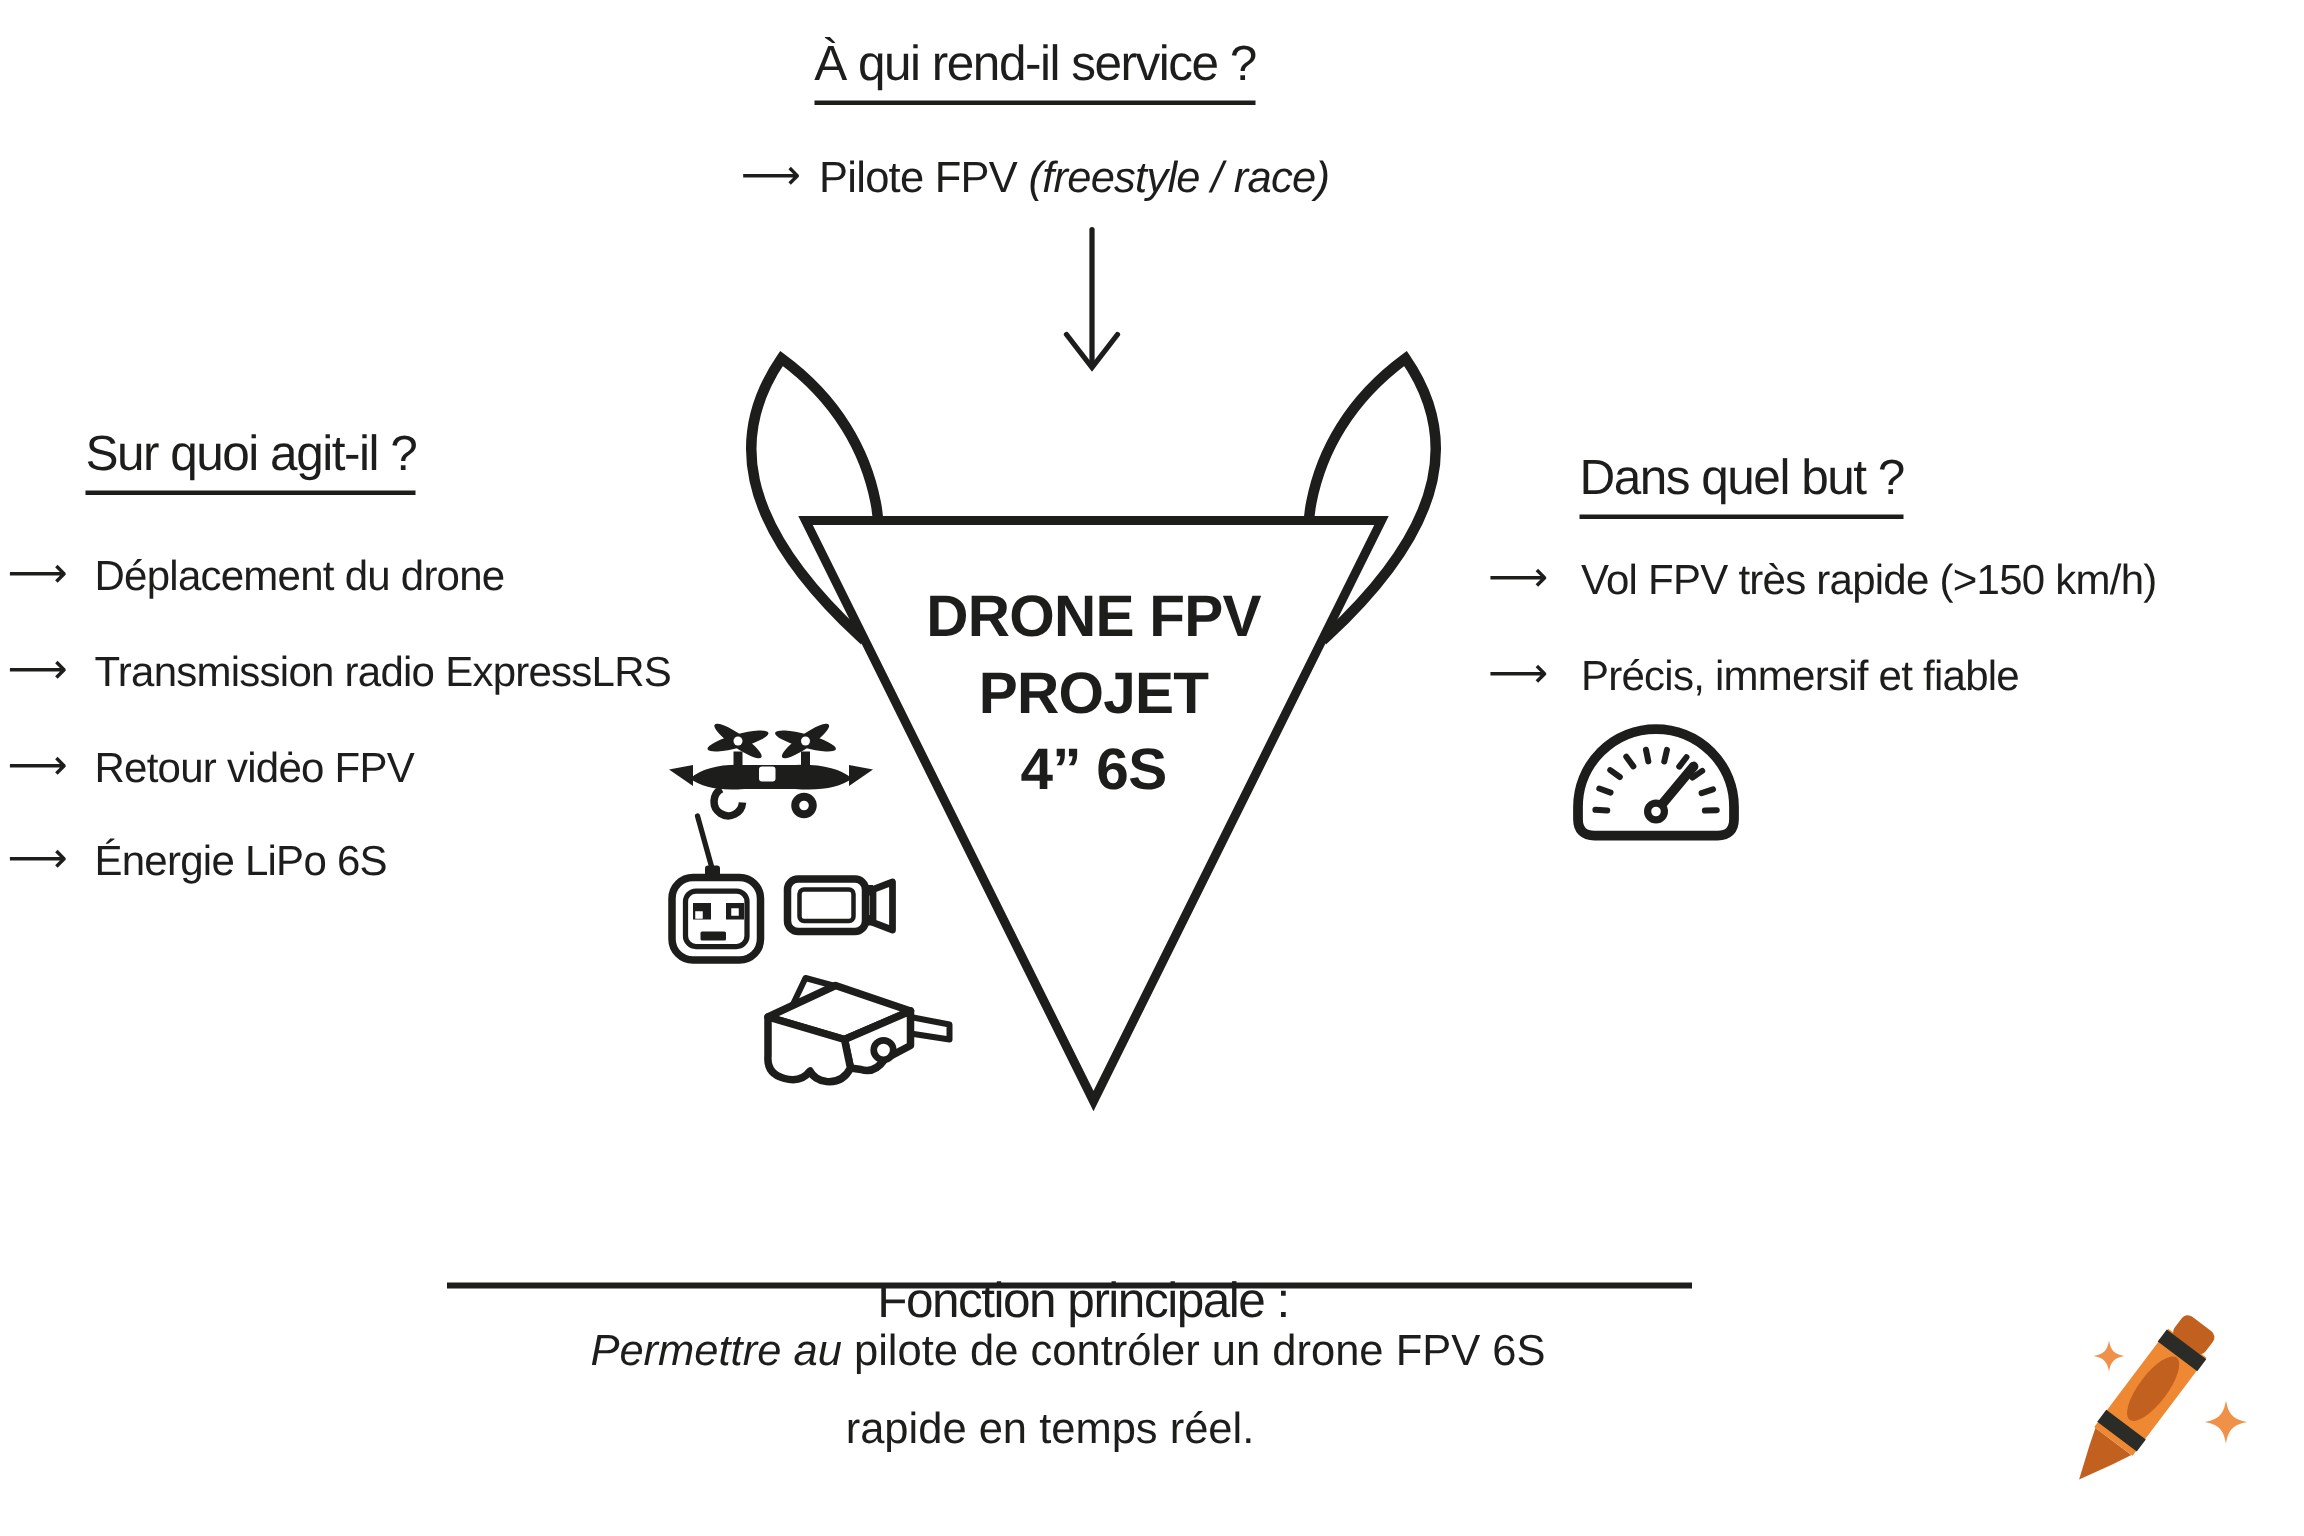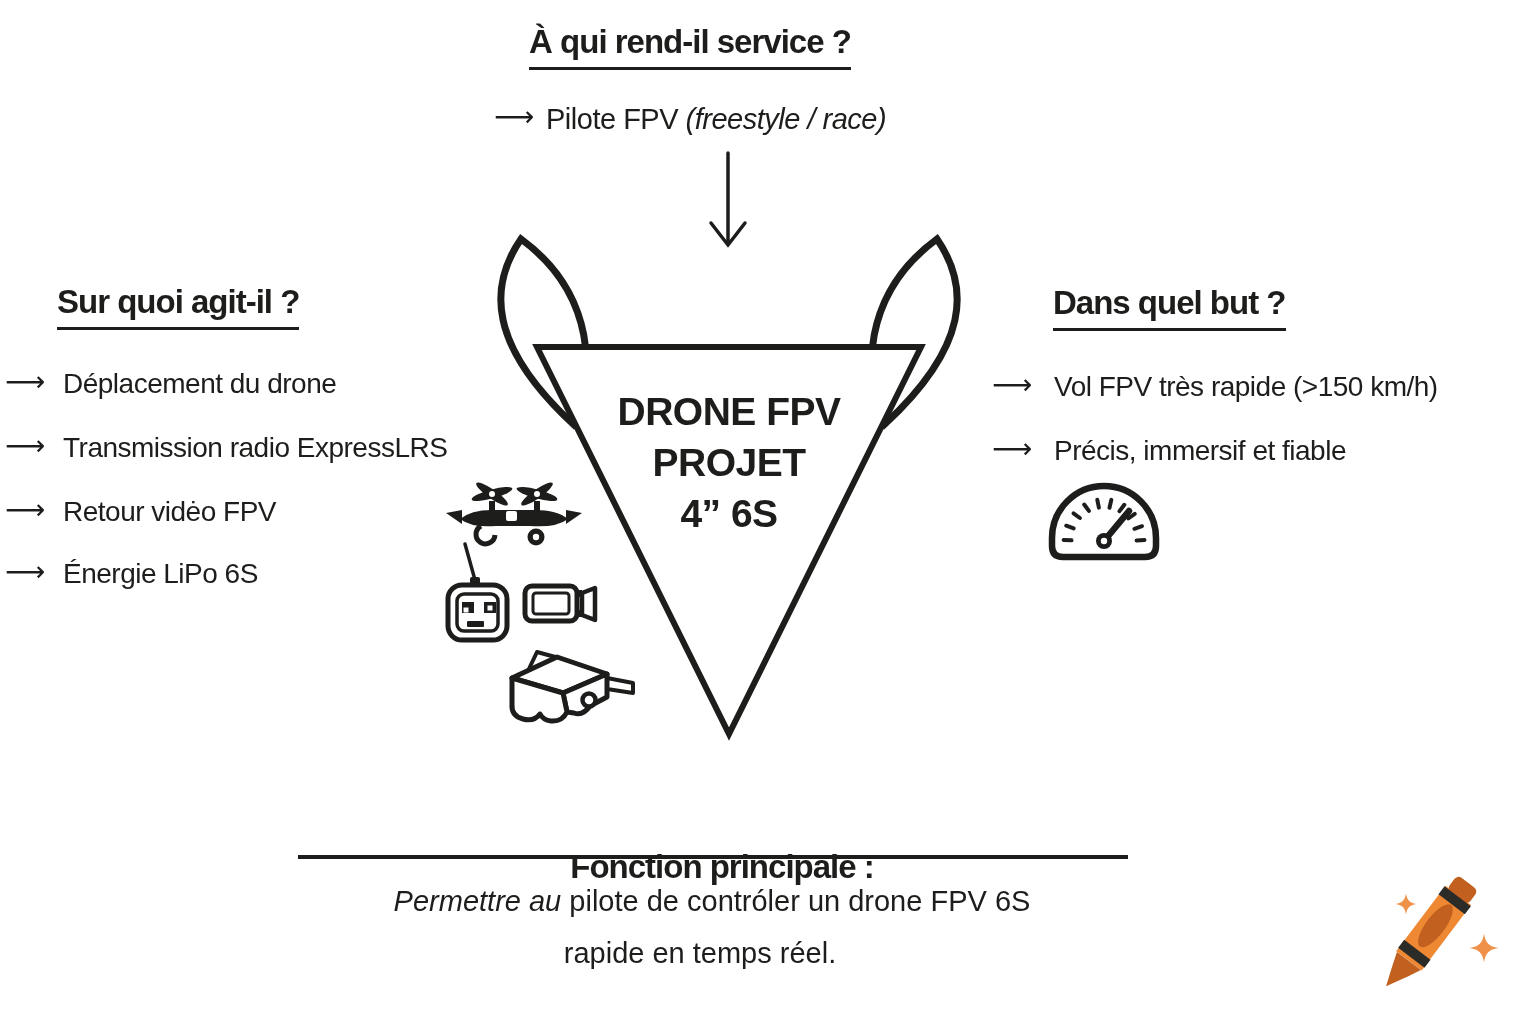--- a/index.html
+++ b/index.html
@@ -2,21 +2,21 @@
 <html><head>
 <meta charset="utf-8">
 <style>
   html,body{margin:0;padding:0;background:#fff;}
   #canvas{
     position:relative;width:1536px;height:1024px;background:#ffffff;
     font-family:"Liberation Sans","DejaVu Sans",sans-serif;color:#1d1d1b;overflow:hidden;
   }
   .abs{position:absolute;}
   .h-title{
-    display:inline-block;font-size:33px;font-weight:700;letter-spacing:-1px;
+    display:inline-block;font-size:33px;font-weight:400;letter-spacing:-1px;
     border-bottom:3px solid #1d1d1b;padding-bottom:9px;line-height:1;
   }
   .center-text{text-align:center;}
   .item{display:flex;align-items:flex-start;line-height:1;}
   .arrow{
     font-family:"DejaVu Sans",sans-serif;font-size:28px;line-height:1;
     flex:0 0 58px;letter-spacing:0;
   }
   .item-label{font-size:28px;letter-spacing:-0.5px;line-height:1.15;white-space:nowrap;text-align:right;}
   .it{font-style:italic;}
@@ -151,21 +151,21 @@
   </div>
   <div class="abs item" style="left:5px;top:496px;">
     <span class="arrow">⟶</span>
     <span class="item-label">Retour vidėo FPV</span>
   </div>
   <div class="abs item" style="left:5px;top:558px;">
     <span class="arrow">⟶</span>
     <span class="item-label">Énergie LiPo 6S</span>
   </div>
 
-  <div class="abs" style="left:1053px;top:286px;">
+  <div class="abs" style="left:1053px;top:301px;">
     <span class="h-title">Dans quel but ?</span>
   </div>
   <div class="abs item" style="left:992px;top:371px;">
     <span class="arrow" style="flex:0 0 62px;">⟶</span>
     <span class="item-label">Vol FPV très rapide (&gt;150 km/h)</span>
   </div>
   <div class="abs item" style="left:992px;top:435px;">
     <span class="arrow" style="flex:0 0 62px;">⟶</span>
     <span class="item-label">Précis, immersif et fiable</span>
   </div>

